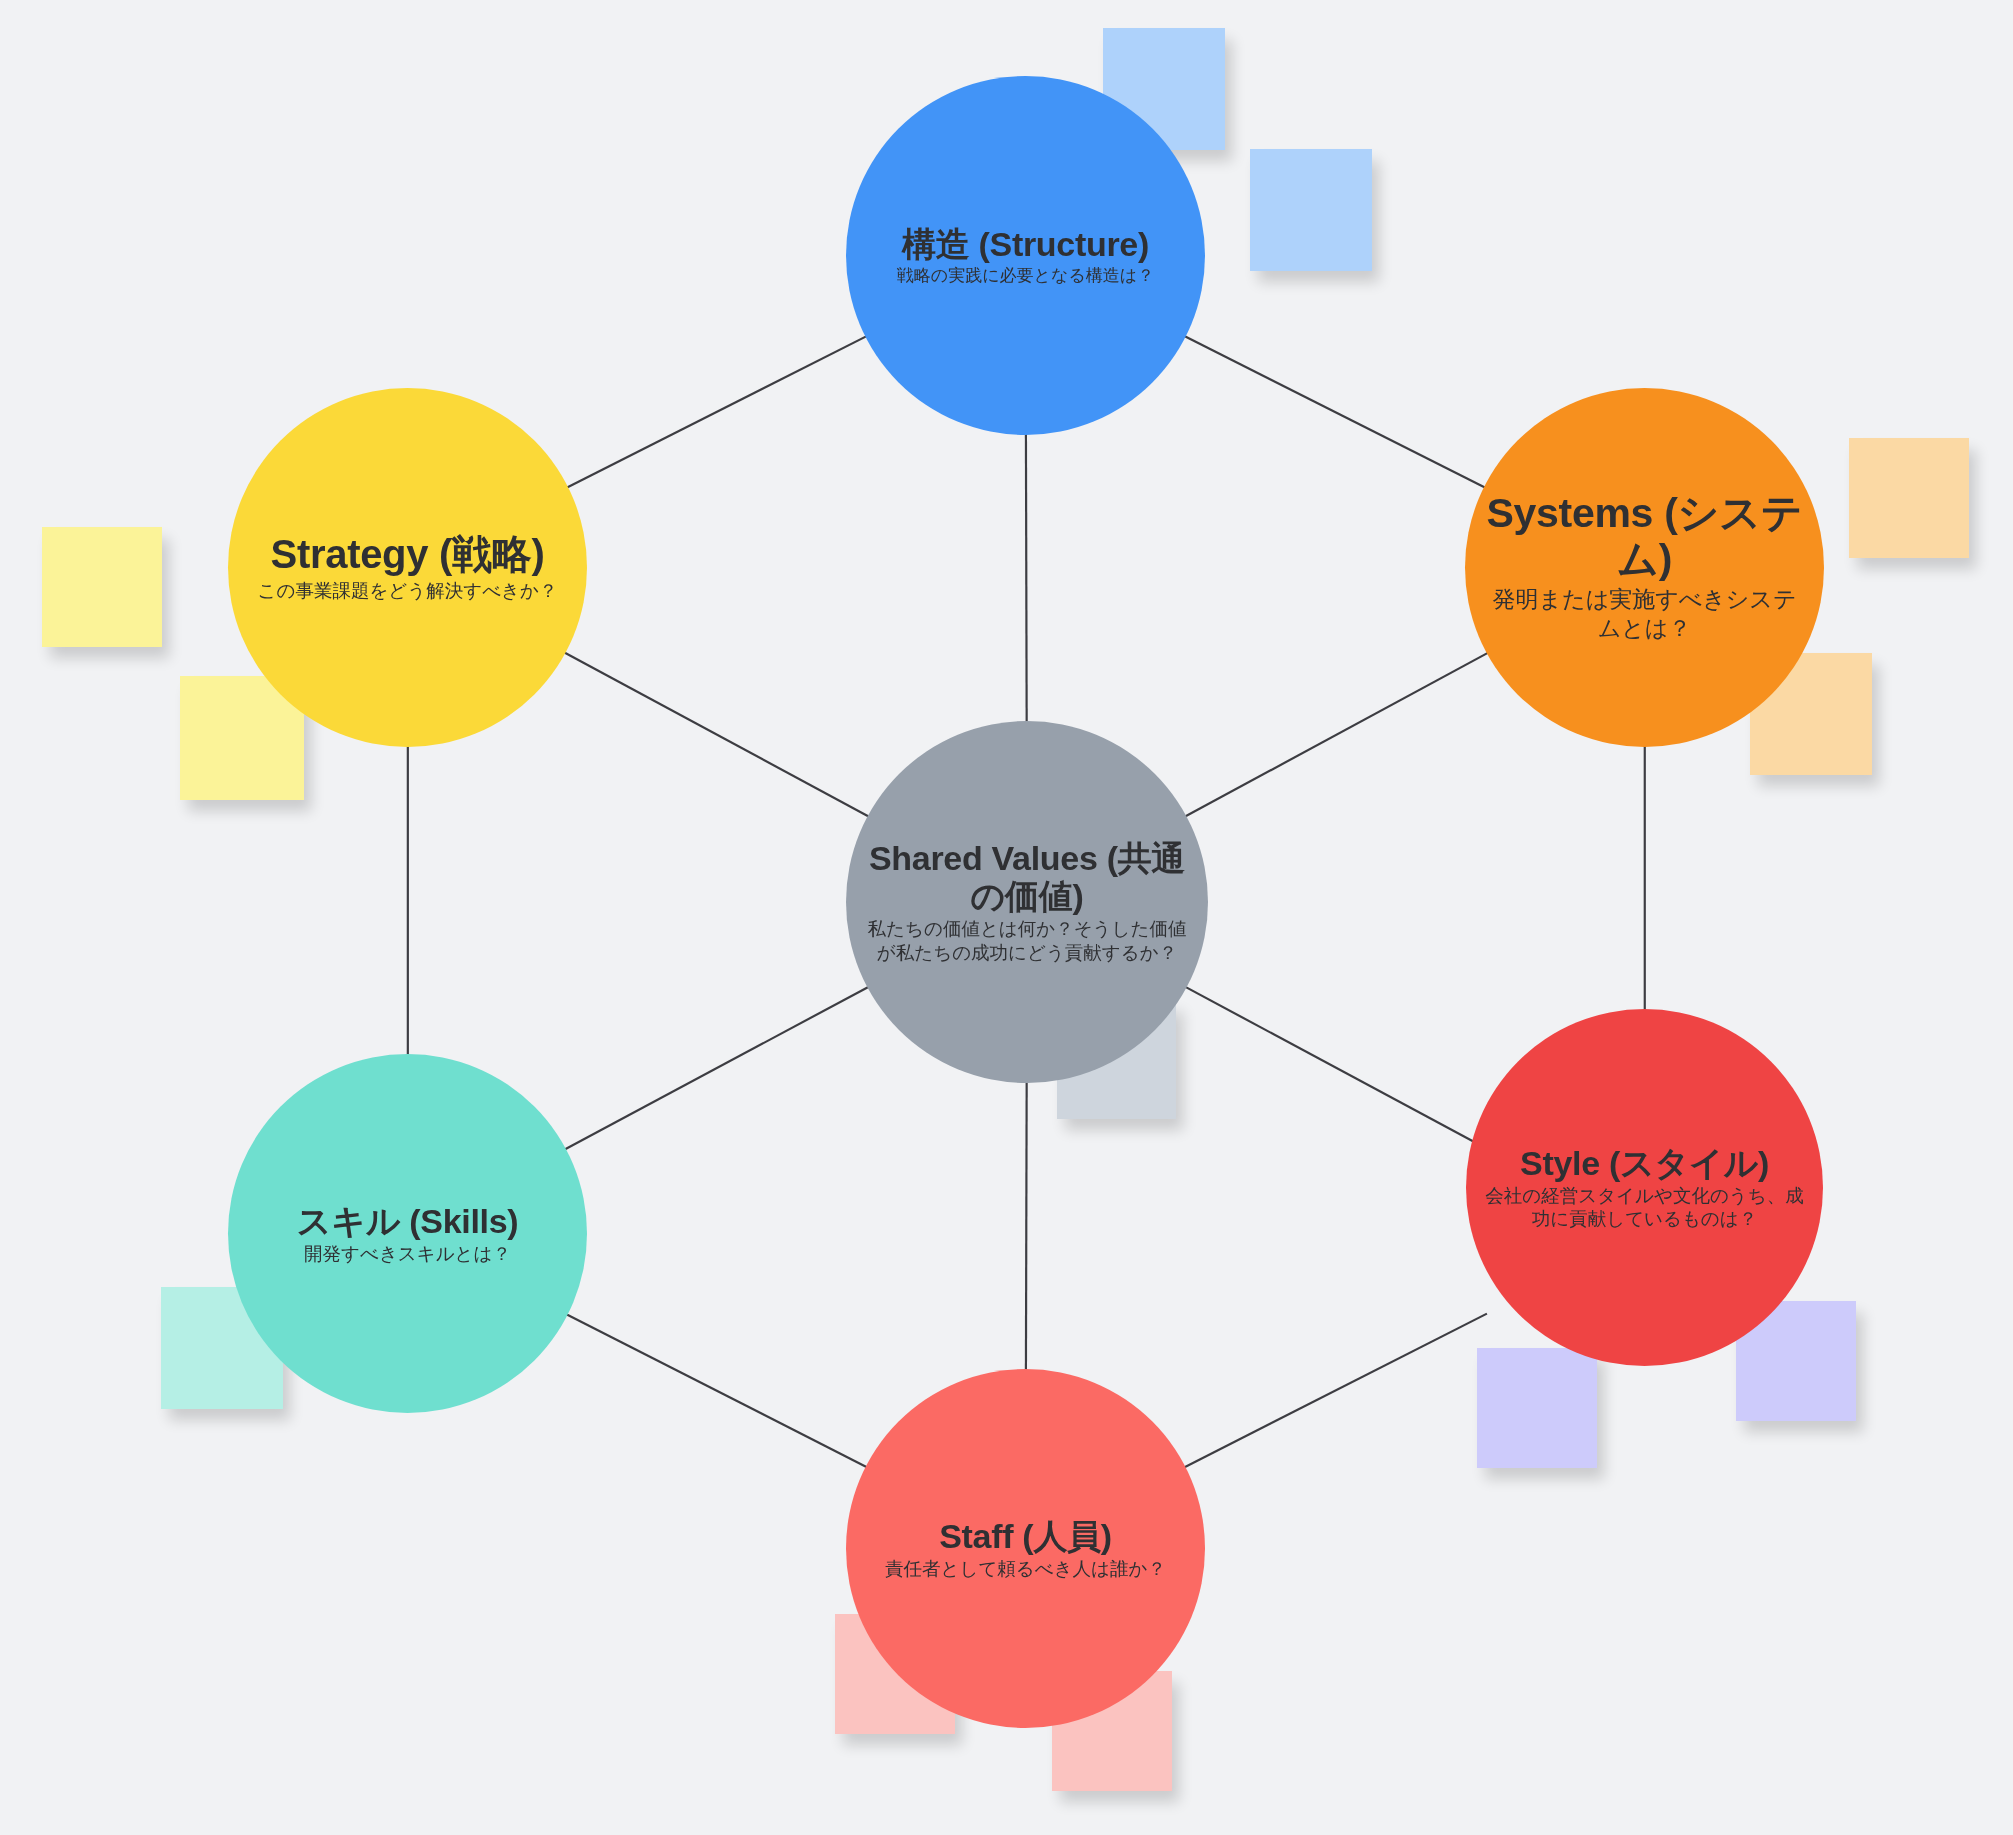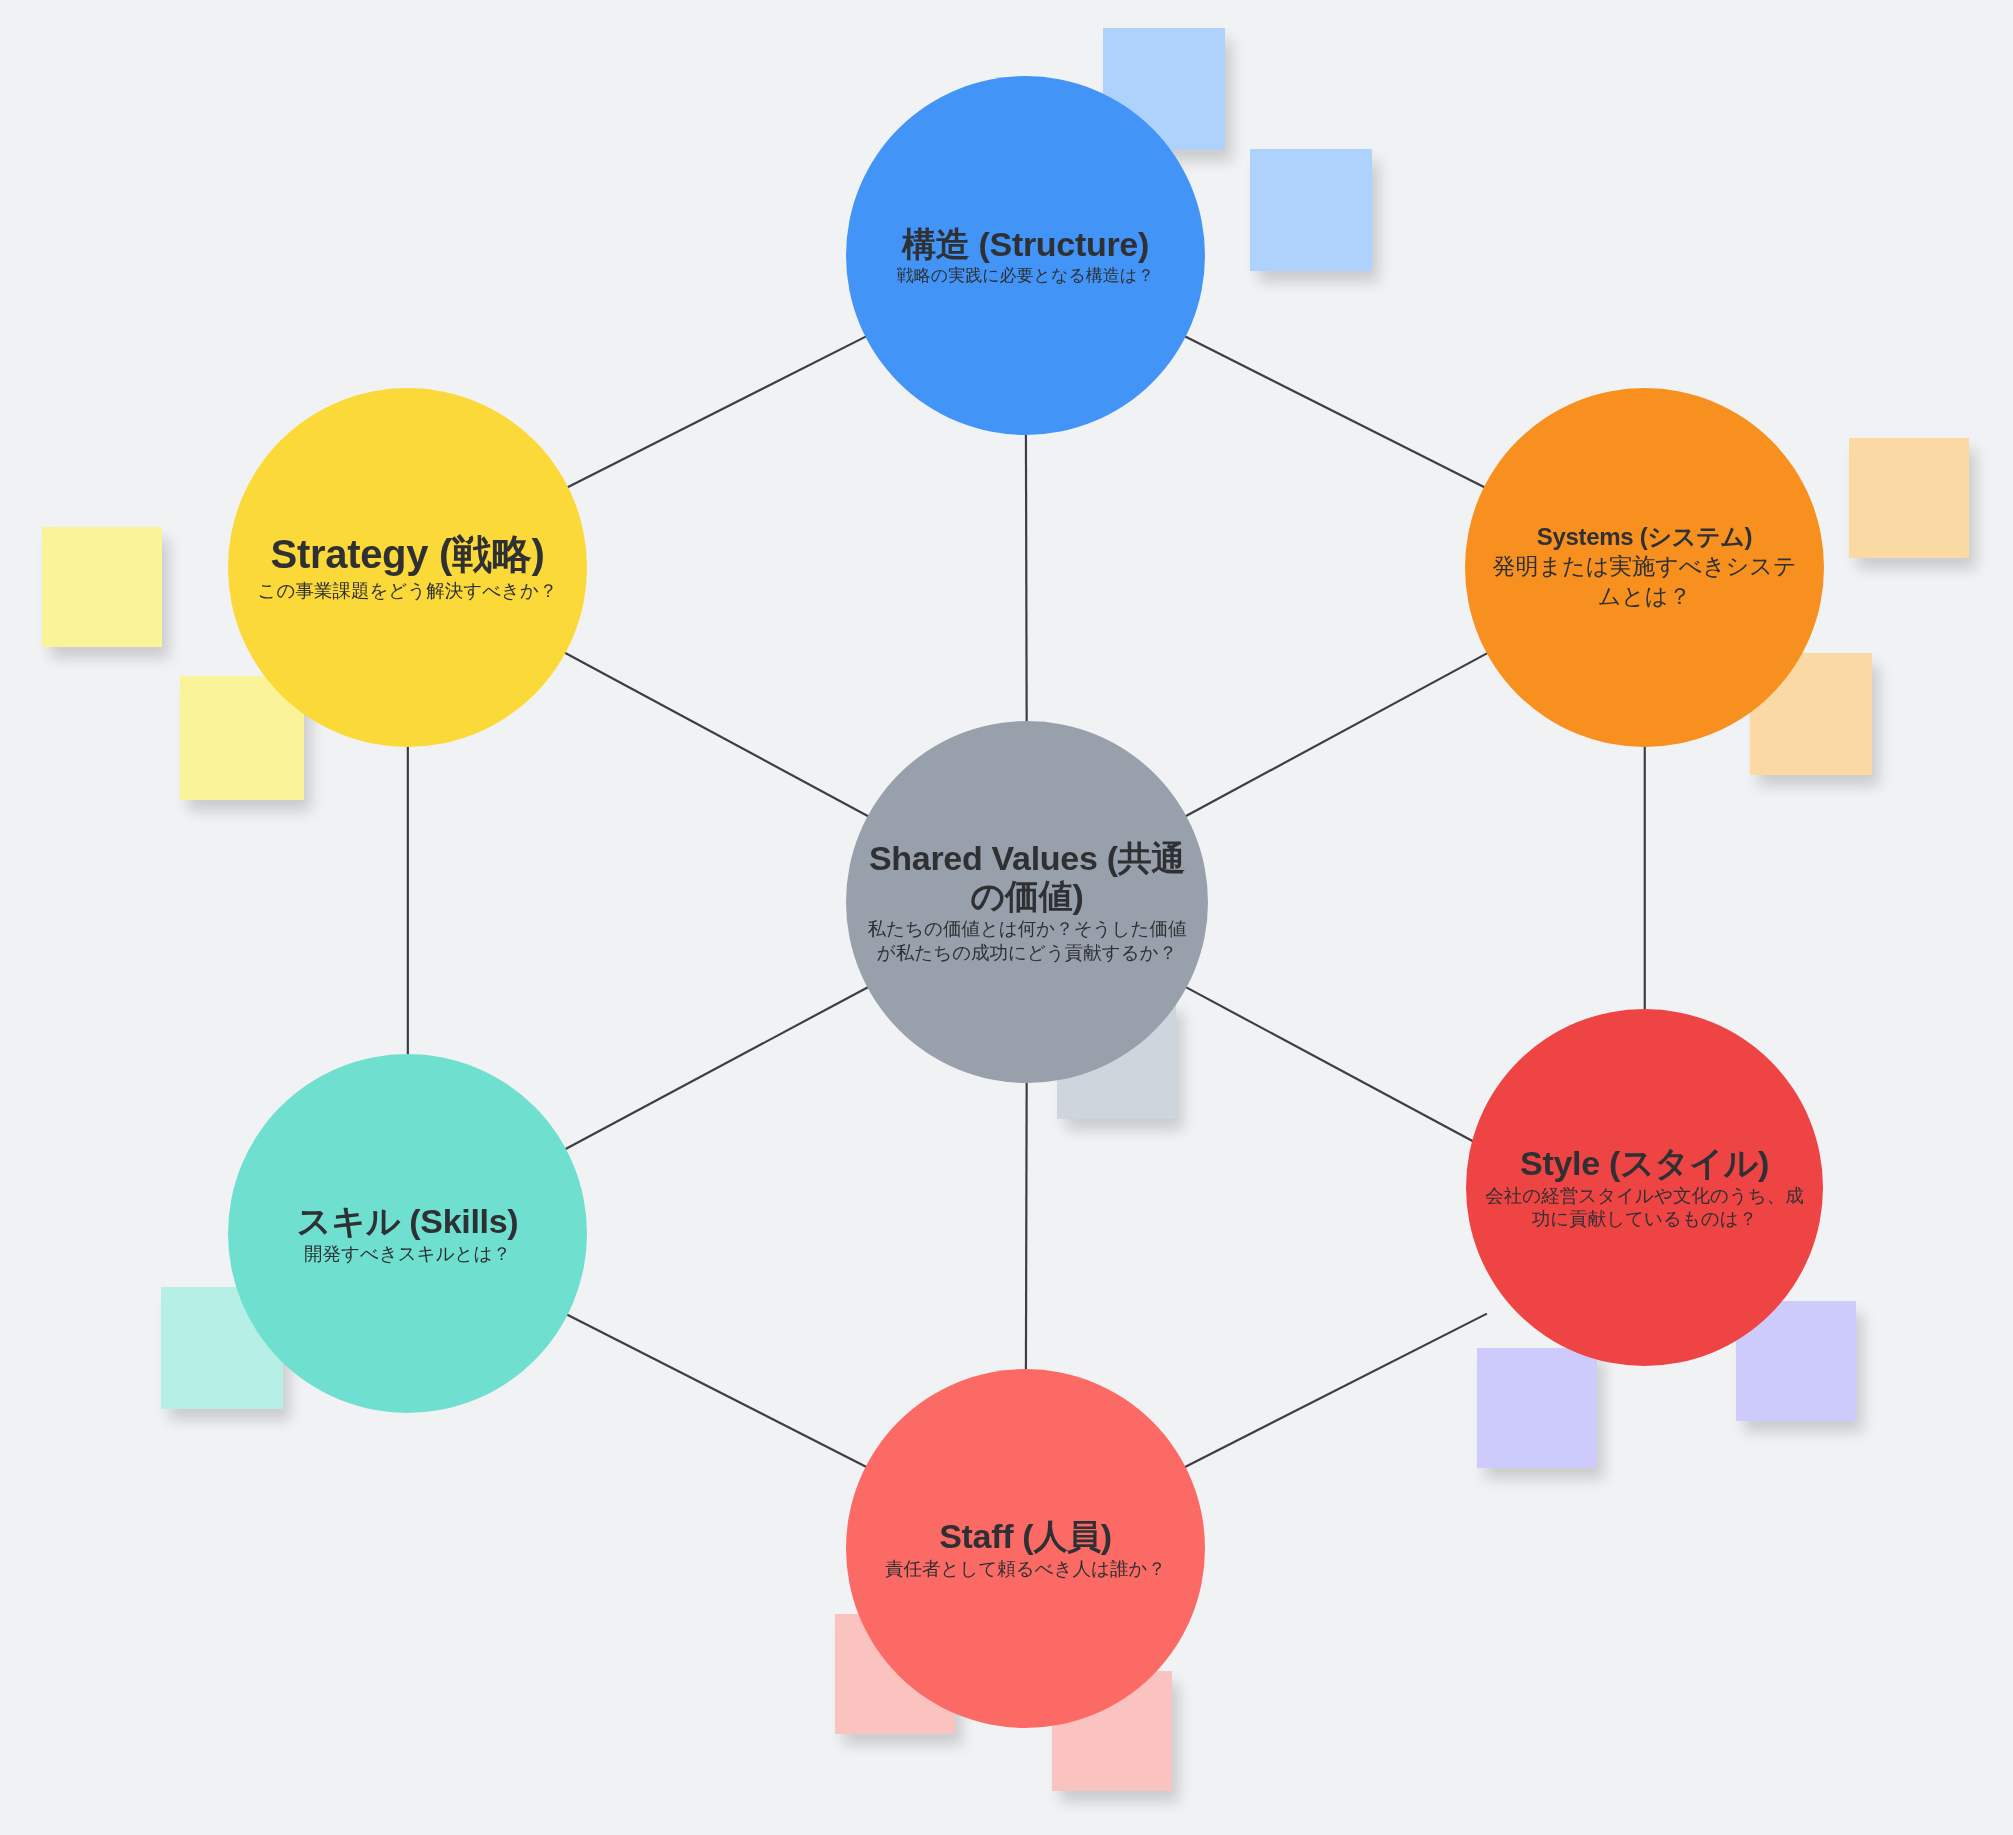--- a/index.html
+++ b/index.html
@@ -77,21 +77,21 @@
   <div id="nodes-layer">
       <div class="node" style="left: 846px; top: 76px; width: 359px; height: 359px; background: rgb(66, 148, 247);">
         <div class="title" style="font-size: 34px;">構造 (Structure)</div>
         <div class="sub" style="font-size: 17px;">戦略の実践に必要となる構造は？</div>
       </div>
       <div class="node" style="left: 228px; top: 388px; width: 359px; height: 359px; background: rgb(251, 217, 56);">
         <div class="title" style="font-size: 40px;">Strategy (戦略)</div>
         <div class="sub" style="font-size: 18.5px;">この事業課題をどう解決すべきか？</div>
       </div>
       <div class="node" style="left: 1465px; top: 388px; width: 359px; height: 359px; background: rgb(247, 144, 30);">
-        <div class="title" style="font-size: 24px;">Systems (システム)</div>
+        <div class="title" style="font-size: 41px;">Systems (システム)</div>
         <div class="sub" style="font-size: 23px;">発明または実施すべきシステムとは？</div>
       </div>
       <div class="node" style="left: 846px; top: 721px; width: 362px; height: 362px; background: rgb(151, 160, 171);">
         <div class="title" style="font-size: 34px;">Shared Values (共通の価値)</div>
         <div class="sub" style="font-size: 18.5px;">私たちの価値とは何か？そうした価値が私たちの成功にどう貢献するか？</div>
       </div>
       <div class="node" style="left: 228px; top: 1054px; width: 359px; height: 359px; background: rgb(111, 223, 207);">
         <div class="title" style="font-size: 34px;">スキル (Skills)</div>
         <div class="sub" style="font-size: 18.5px; text-align: center;">開発すべきスキルとは？</div>
       </div>

